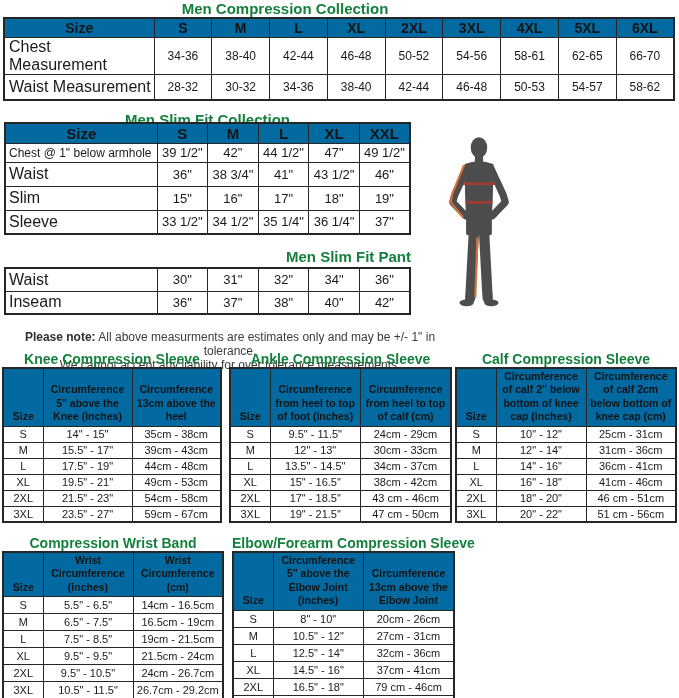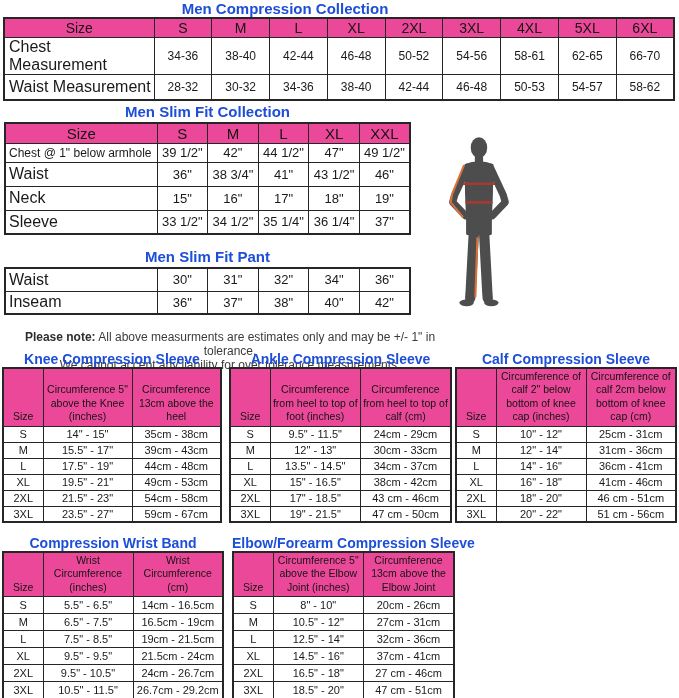--- a/index.html
+++ b/index.html
@@ -1,31 +1,31 @@
 <!DOCTYPE html>
 <html><head>
 <meta charset="utf-8">
 <style>
   html,body{margin:0;padding:0;background:#fff;}
   .page{
     position:relative; width:679px; height:698px; background:#ffffff;
     font-family:"Liberation Sans", sans-serif; color:#1a1a1a; overflow:hidden;
   }
   .title{
-    position:absolute; text-align:center; font-weight:700; color:#1d4ed8;
+    position:absolute; text-align:center; font-weight:700; color:#15803d;
     font-size:15px; line-height:16px; white-space:nowrap;
   }
   table{
     position:absolute; border-collapse:collapse; table-layout:fixed;
     background:#fff; border:2px solid #262626;
   }
   th,td{
     border:1px solid #262626; text-align:center; padding:0 2px; overflow:hidden;
   }
-  thead th{background:#ec4899; font-weight:400; color:#141414;}
+  thead th{background:#0369a1; font-weight:700; color:#141414;}
 
   
   .t1{left:3px; top:17px; width:672px;}
   .t1 col.lab{width:150px;}
   .t1 thead tr{height:19px;}
   .t1 thead th{font-size:14px;}
   .t1 tbody tr{height:26px;margin-top:20px;}
   .t1 tbody th{text-align:left; padding-left:4px; font-weight:400; font-size:16px;}
   .t1 tbody td{font-size:12px;text-align:center;}
 
@@ -127,21 +127,21 @@
         <td>38-40</td>
         <td>42-44</td>
         <td>46-48</td>
         <td>50-53</td>
         <td>54-57</td>
         <td>58-62</td>
       </tr>
       </tbody>
   </table>
 
-  <div class="title" style="left:4px;top:104px;width:407px;">Men Slim Fit Collection</div>
+  <div class="title" style="left:4px;top:112px;width:407px;">Men Slim Fit Collection</div>
 
   <table class="t2">
     <colgroup>
         <col class="lab">
         <col>
         <col>
         <col>
         <col>
         <col>
       </colgroup>
@@ -168,21 +168,21 @@
       </tr>
         <tr>
         <th>Waist</th>
         <td>36"</td>
         <td>38 3/4"</td>
         <td>41"</td>
         <td>43 1/2"</td>
         <td>46"</td>
       </tr>
         <tr>
-        <th>Neck</th>
+        <th>Slim</th>
         <td>15"</td>
         <td>16"</td>
         <td>17"</td>
         <td>18"</td>
         <td>19"</td>
       </tr>
         <tr>
         <th>Sleeve</th>
         <td>33 1/2"</td>
         <td>34 1/2"</td>
@@ -203,21 +203,21 @@
     <polyline points="26,94 24.5,122 23,150 22.5,157" fill="none" stroke-width="10" stroke-linecap="round" stroke="#4d4d4d"></polyline>
     <polyline points="36,94 37.5,122 39,150 39.5,157" fill="none" stroke-width="10" stroke-linecap="round" stroke="#4d4d4d"></polyline>
     <ellipse cx="19" cy="161.5" rx="7" ry="3.2" fill="#4d4d4d"></ellipse>
     <ellipse cx="43" cy="161.5" rx="7" ry="3.2" fill="#4d4d4d"></ellipse>
     <polyline points="16.5,28 5,56 3.5,64 15.5,78.5" fill="none" stroke-width="2" stroke="#d9713a"></polyline>
     <line x1="15.5" y1="46" x2="46.5" y2="46" stroke-width="2.6" stroke="#a63a30"></line>
     <line x1="18" y1="64" x2="44" y2="64" stroke-width="2.6" stroke="#a63a30"></line>
     <line x1="29.5" y1="98" x2="27.5" y2="156" stroke-width="2" stroke="#d9713a"></line>
   </svg>
 
-  <div class="title" style="left:4px;top:249px;width:407px;">Men Slim Fit Pant</div>
+  <div class="title" style="left:4px;top:249px;width:407px;text-align:right;">Men Slim Fit Pant</div>
 
   <table class="t3">
     <colgroup>
         <col class="lab">
         <col>
         <col>
         <col>
         <col>
         <col>
       </colgroup>
@@ -482,21 +482,21 @@
         <td>32cm - 36cm</td>
       </tr>
         <tr>
         <th>XL</th>
         <td>14.5" - 16"</td>
         <td>37cm - 41cm</td>
       </tr>
         <tr>
         <th>2XL</th>
         <td>16.5" - 18"</td>
-        <td>27 cm - 46cm</td>
+        <td>79 cm - 46cm</td>
       </tr>
         <tr>
         <th>3XL</th>
         <td>18.5" - 20"</td>
         <td>47 cm - 51cm</td>
       </tr>
       </tbody>
   </table>
 
 </div>

